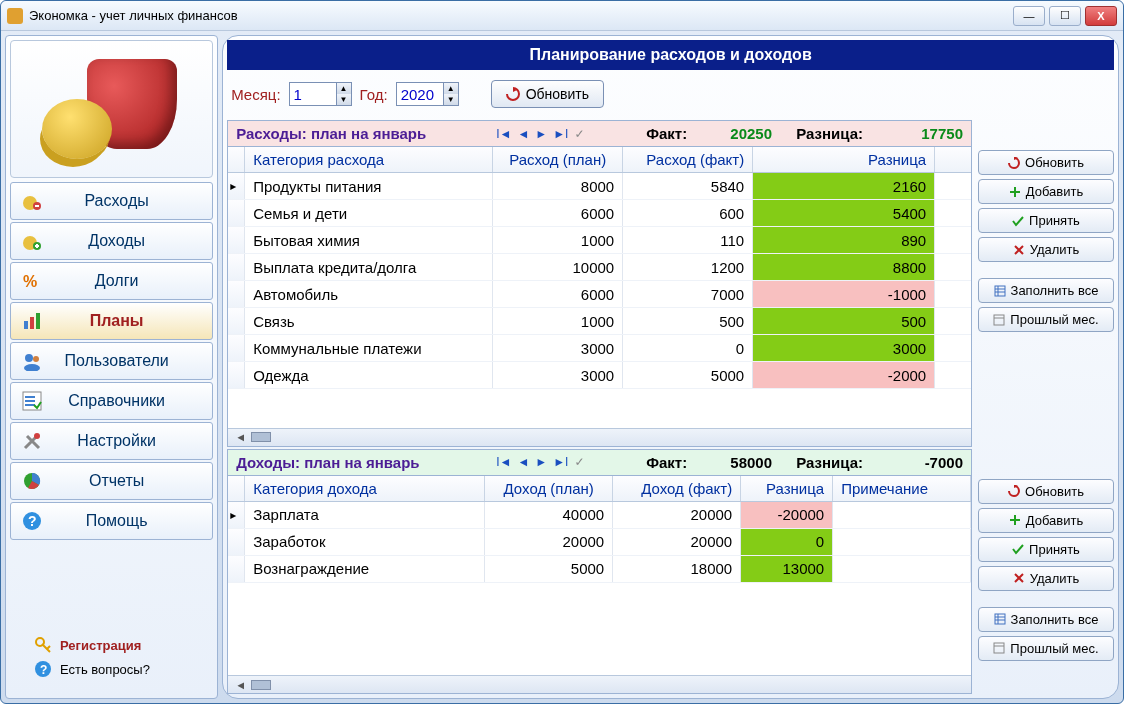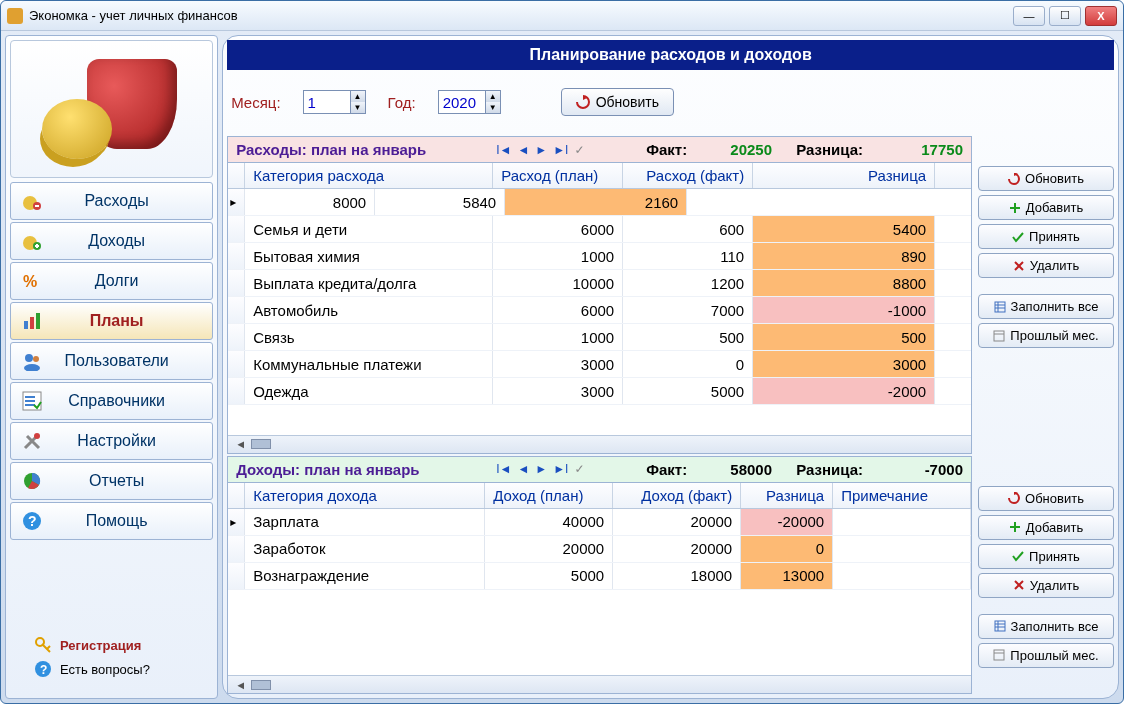--- a/index.html
+++ b/index.html
@@ -150,22 +150,22 @@
     color: #fff;
     font-weight: bold;
     text-align:center;
     padding: 5px;
     font-size: 16px;
     border: 1px solid #0a1f8a;
   }
   .filters {
     display:flex;
     align-items:center;
-    gap: 22px;
-    padding: 18px 4px;
+    gap: 8px;
+    padding: 10px 4px;
     font-size: 15px;
   }
   .filters label { color: #a02020; }
   .spin {
     display:inline-flex; align-items:center;
     border: 1px solid #7a90b4;
     height: 24px;
     background:#fff;
   }
   .spin input {
@@ -231,21 +231,21 @@
     border-bottom: 1px solid #b8c8dd;
     color: #0030a0;
     position: sticky; top:0;
   }
   .grid-head > div, .grid-row > div {
     padding: 4px 8px;
     border-right: 1px solid #e0e6ef;
   }
   .grid-head > div { border-right: 1px solid #c8d4e4;}
   .col-cat { width: 248px; }
-  .col-plan { width: 130px; text-align: left;}
+  .col-plan { width: 130px; text-align: center;}
   .col-fact { width: 130px; text-align: right;}
   .col-diff { width: 182px; text-align: right;}
   .col-note { flex: 1; }
   .section.bottom .col-cat { width: 240px; }
   .section.bottom .col-plan { width: 128px; }
   .section.bottom .col-fact { width: 128px; }
   .section.bottom .col-diff { width: 92px; }
   .grid-row {
     display:flex;
     border-bottom: 1px solid #eef2f8;
@@ -255,21 +255,21 @@
   .grid-row > div { display:flex; align-items:center; justify-content:flex-end;}
   .grid-row > .col-cat { justify-content:flex-start;}
   .grid-row > .col-note { justify-content:flex-start;}
   .row-marker {
     width: 14px; text-align:center;
     border-right: 1px solid #e0e6ef;
     background: linear-gradient(#fdfdff,#eef3fa);
     display:flex;align-items:center;justify-content:center;
     font-size:12px;
   }
-  .cell-pos { background: #fdba74; }
+  .cell-pos { background: #84cc16; }
   .cell-neg { background: #f8c0c0; }
   .scroller {
     height: 18px;
     background: linear-gradient(#eef3fa,#dde6f3);
     border-top: 1px solid #b8c8dd;
     display:flex; align-items:center;
     padding: 0 4px;
     font-size:11px; color:#555;
   }
   .scroller .sarr { cursor:pointer; padding: 0 3px;}
@@ -474,20 +474,21 @@
             <div class="grid-head">
               <div class="row-marker"></div>
               <div class="col-cat">Категория расхода</div>
               <div class="col-plan">Расход (план)</div>
               <div class="col-fact">Расход (факт)</div>
               <div class="col-diff">Разница</div>
             </div>
             <div id="exp-rows">
                 <div class="grid-row">
                   <div class="row-marker">▸</div>
+                  <div class="col-cat">Продукты питания</div>
                   <div class="col-plan">8000</div>
                   <div class="col-fact">5840</div>
                   <div class="col-diff cell-pos">2160</div>
                 </div>
                 <div class="grid-row">
                   <div class="row-marker"></div>
                   <div class="col-cat">Семья и дети</div>
                   <div class="col-plan">6000</div>
                   <div class="col-fact">600</div>
                   <div class="col-diff cell-pos">5400</div>

